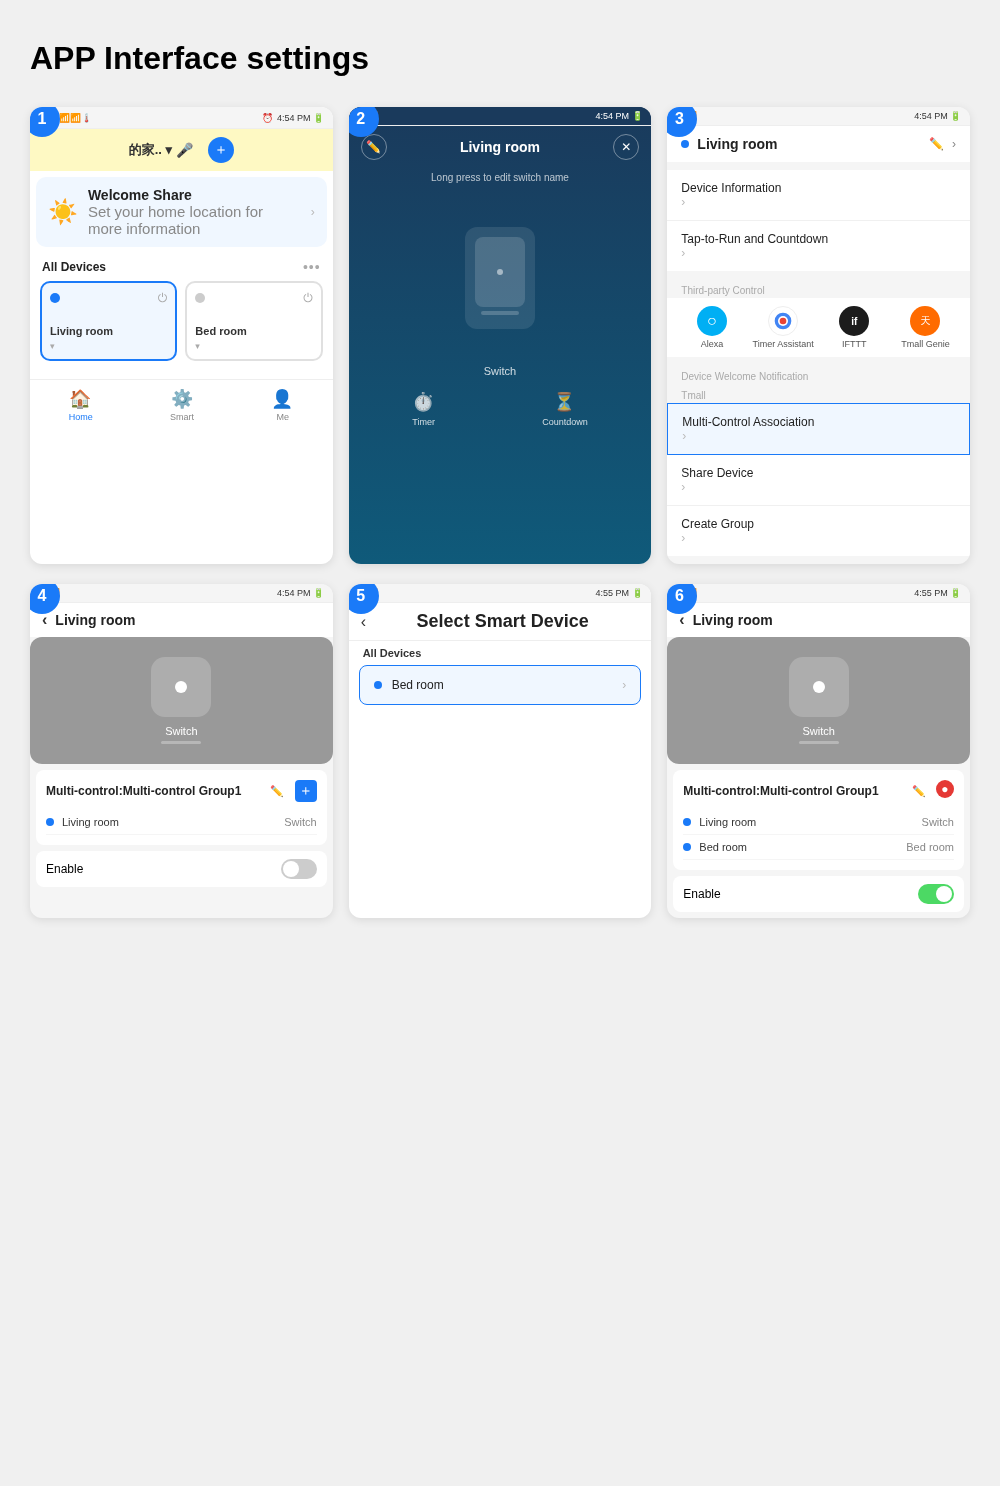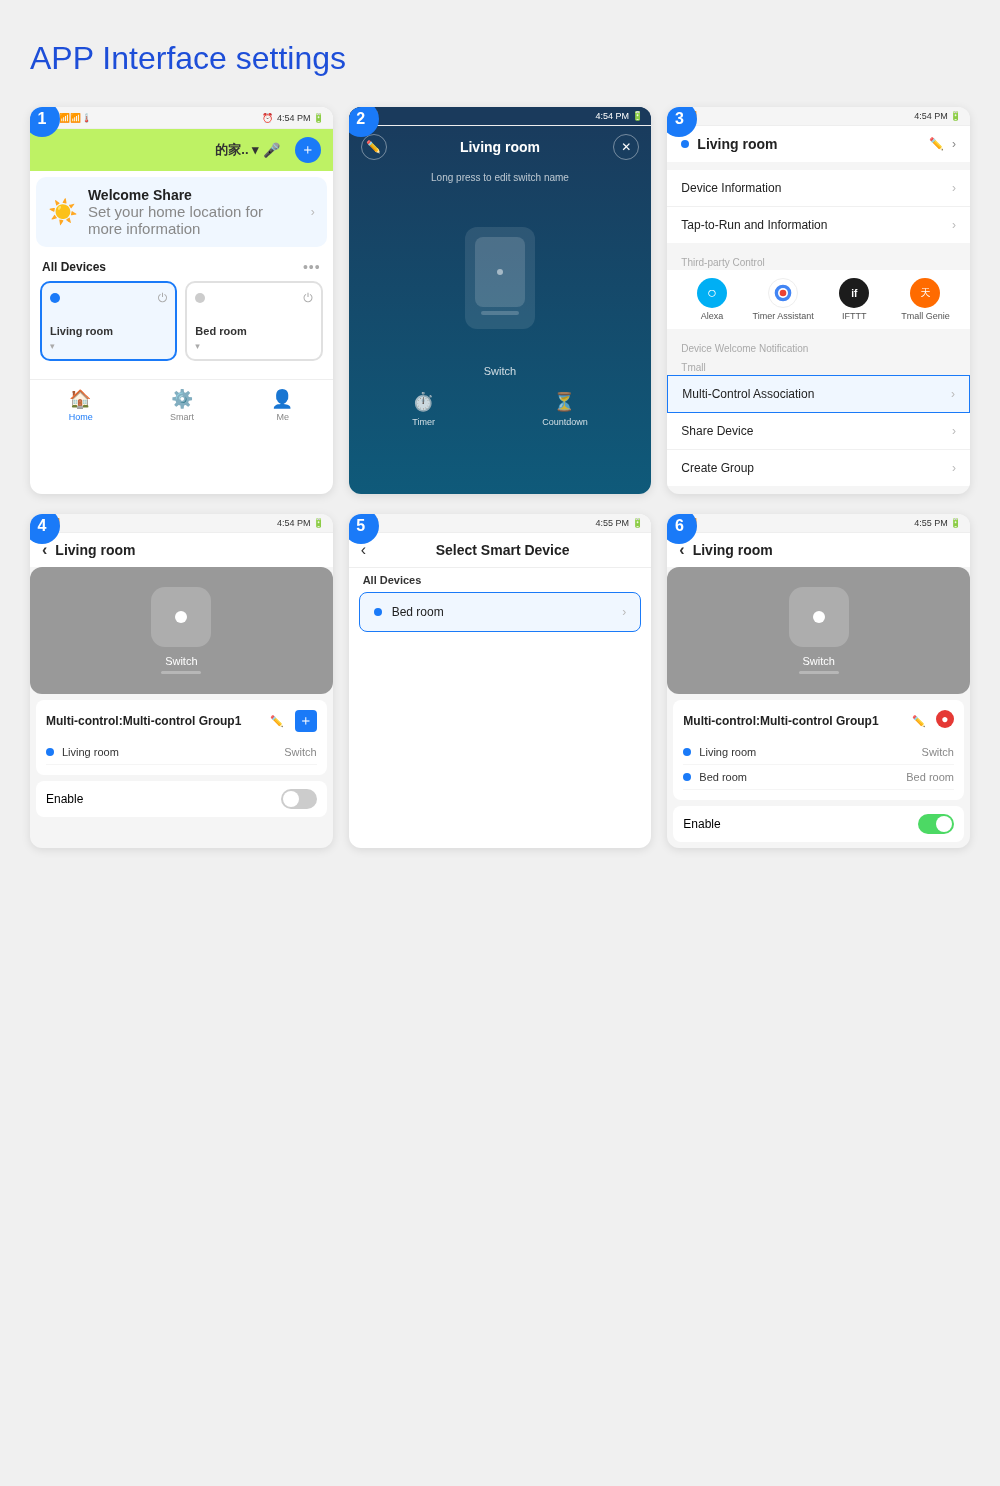--- a/index.html
+++ b/index.html
@@ -5,22 +5,22 @@
     * { box-sizing: border-box; margin: 0; padding: 0; }
     body {
       background: #f0f0f0;
       font-family: -apple-system, BlinkMacSystemFont, 'Segoe UI', sans-serif;
       width: 1000px;
       min-height: 1486px;
       padding: 40px 30px;
     }
     .page-title {
       font-size: 32px;
-      font-weight: 400;
-      color: #1d4ed8;
+      font-weight: 700;
+      color: #000000;
       margin-bottom: 30px;
     }
 
     
     .screenshots-grid {
       display: grid;
       grid-template-columns: 1fr 1fr 1fr;
       gap: 16px;
       margin-bottom: 20px;
     }
@@ -63,24 +63,24 @@
       background: #1a3a5c;
       color: #fff;
     }
     .status-left { display: flex; gap: 3px; align-items: center; }
     .status-right { display: flex; gap: 3px; align-items: center; }
 
     
     .screen1 { background: #fff; }
     .screen1-header {
       display: flex;
-      justify-content: flex-end;
+      justify-content: center;
       align-items: center;
       padding: 8px 12px;
-      background: #bef264;
+      background: #fef9c3;
     }
     .screen1-home-name { font-size: 13px; font-weight: 600; color: #333; }
     .screen1-icons { display: flex; gap: 10px; align-items: center; }
     .mic-icon, .plus-icon {
       width: 26px; height: 26px;
       border-radius: 50%;
       display: flex; align-items: center; justify-content: center;
       font-size: 14px;
     }
     .plus-icon { background: #1a7af8; color: #fff; }
@@ -215,25 +215,26 @@
       align-items: center;
       padding: 10px 14px;
       margin-bottom: 8px;
     }
     .screen3-device-name { font-size: 14px; font-weight: 600; color: #222; }
     .screen3-device-icons { display: flex; gap: 8px; color: #888; font-size: 12px; }
     .menu-section { background: #fff; margin-bottom: 8px; }
     .menu-item {
       display: flex;
       justify-content: space-between;
-      align-items: flex-end;
+      align-items: flex-start;
       padding: 11px 14px;
       border-bottom: 1px solid #f0f0f0;
       font-size: 12px;
       color: #222;
+      flex-direction: column;
     }
     .menu-item:last-child { border-bottom: none; }
     .menu-item.highlighted {
       background: #f0f7ff;
       border: 1.5px solid #1a7af8;
     }
     .menu-arrow { color: #bbb; font-size: 12px; }
     .section-label {
       padding: 6px 14px 2px;
       font-size: 10px;
@@ -544,21 +545,21 @@
         <span>›</span>
       </div>
     </div>
 
     <div class="menu-section">
       <div class="menu-item">
         <span>Device Information</span>
         <span class="menu-arrow">›</span>
       </div>
       <div class="menu-item">
-        <span>Tap-to-Run and Information</span>
+        <span>Tap-to-Run and Countdown</span>
         <span class="menu-arrow">›</span>
       </div>
     </div>
 
     <div class="section-label">Third-party Control</div>
     <div class="third-party-grid">
       <div class="third-party-item">
         <div class="third-party-icon alexa-icon">○</div>
         <span>Alexa</span>
       </div>
@@ -654,21 +655,21 @@
       <div class="status-left">
           <span>📶📶</span>
         </div>
       <div class="status-right">
         <span>4:55 PM</span>
         <span>🔋</span>
       </div>
     </div>
     <div style="display:flex;align-items:center;padding:8px 12px;border-bottom:1px solid #eee;">
       <span class="back-arrow">‹</span>
-      <span style="flex:1;text-align:center;font-size:14px;font-weight:700;color:#222;">Select Smart Device</span>
+      <span style="flex:1;text-align:center;font-size:18px;font-weight:700;color:#222;">Select Smart Device</span>
     </div>
     <div class="all-devices-label">All Devices</div>
     <div class="device-select-item">
       <div class="dot-blue"></div>
       <span>Bed room</span>
       <span class="select-arrow">›</span>
     </div>
   </div>
 
   <div class="screenshot-wrapper screen6">

